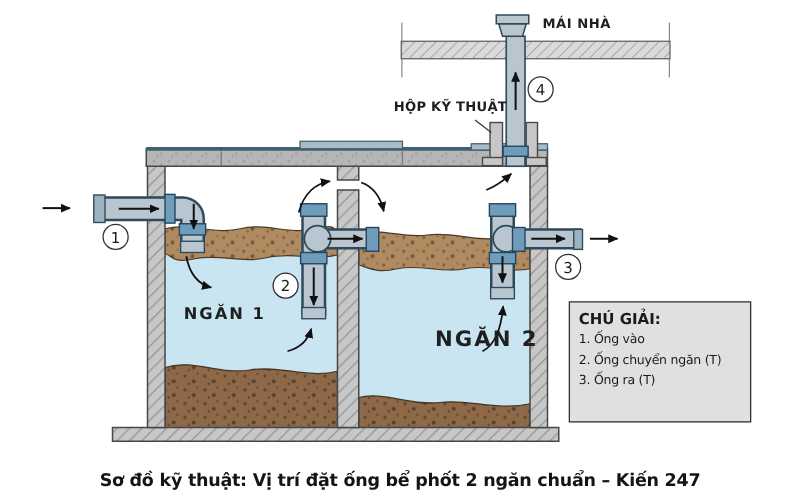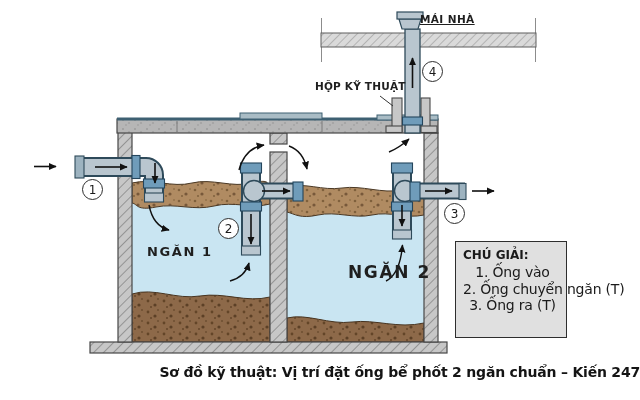--- a/index.html
+++ b/index.html
@@ -1,35 +1,35 @@
 <!DOCTYPE html>
 <html><head>
 <meta charset="utf-8">
 <style>
   html,body{margin:0;padding:0;background:#fff;}
   .stage{position:relative;width:640px;height:400px;background:#ffffff;overflow:hidden;
          font-family:"DejaVu Sans","Liberation Sans",sans-serif;color:#1a1a1a;}
   .stage svg{position:absolute;left:0;top:0;}
   .lbl{position:absolute;font-weight:bold;color:#1f1f1f;white-space:nowrap;}
-  .lbl-roof{left:420px;top:13px;font-size:10.5px;letter-spacing:.4px;text-decoration:underline;}
+  .lbl-roof{left:434px;top:13px;font-size:10.5px;letter-spacing:.4px;}
   .lbl-techbox{left:315px;top:80px;font-size:10.5px;letter-spacing:.2px;text-align:right;}
   .lbl-ch1{left:147px;top:244px;font-size:13px;letter-spacing:1.6px;}
   .lbl-ch2{left:348px;top:262px;font-size:17px;letter-spacing:1.6px;}
   .bubble{position:absolute;width:21px;height:21px;border:1.6px solid #2e2e2e;border-radius:50%;
           background:#fff;display:flex;align-items:center;justify-content:center;
           font-size:12px;color:#1a1a1a;box-sizing:border-box;}
   .bubble-1{left:82px;top:179px;}
   .bubble-2{left:218px;top:218px;}
   .bubble-3{left:444px;top:203px;}
   .bubble-4{left:422px;top:61px;}
-  .legend{position:absolute;left:455px;top:241px;width:112px;height:97px;box-sizing:border-box;
+  .legend{position:absolute;left:455px;top:241px;width:146px;height:97px;box-sizing:border-box;
           background:#e0e0e0;border:1.5px solid #2e2e2e;padding:6px 4px 0 7px;}
   .legend-title{font-weight:bold;font-size:12px;margin-bottom:2px;}
-  .legend-item{font-size:14px;line-height:16.5px;letter-spacing:-.2px;white-space:nowrap;text-align:center;}
-  .caption{position:absolute;left:0;right:0;top:364px;text-align:right;
+  .legend-item{font-size:10px;line-height:16.5px;letter-spacing:-.2px;white-space:nowrap;}
+  .caption{position:absolute;left:0;right:0;top:377px;text-align:center;
            font-weight:bold;font-size:14px;color:#141414;letter-spacing:-.2px;}
 </style>
 </head>
 <body>
 
 <div class="stage">
 
   <svg width="640" height="400" viewBox="0 0 640 400">
     <defs>
       <pattern id="wallP" patternUnits="userSpaceOnUse" width="7" height="7" patternTransform="rotate(45)">

